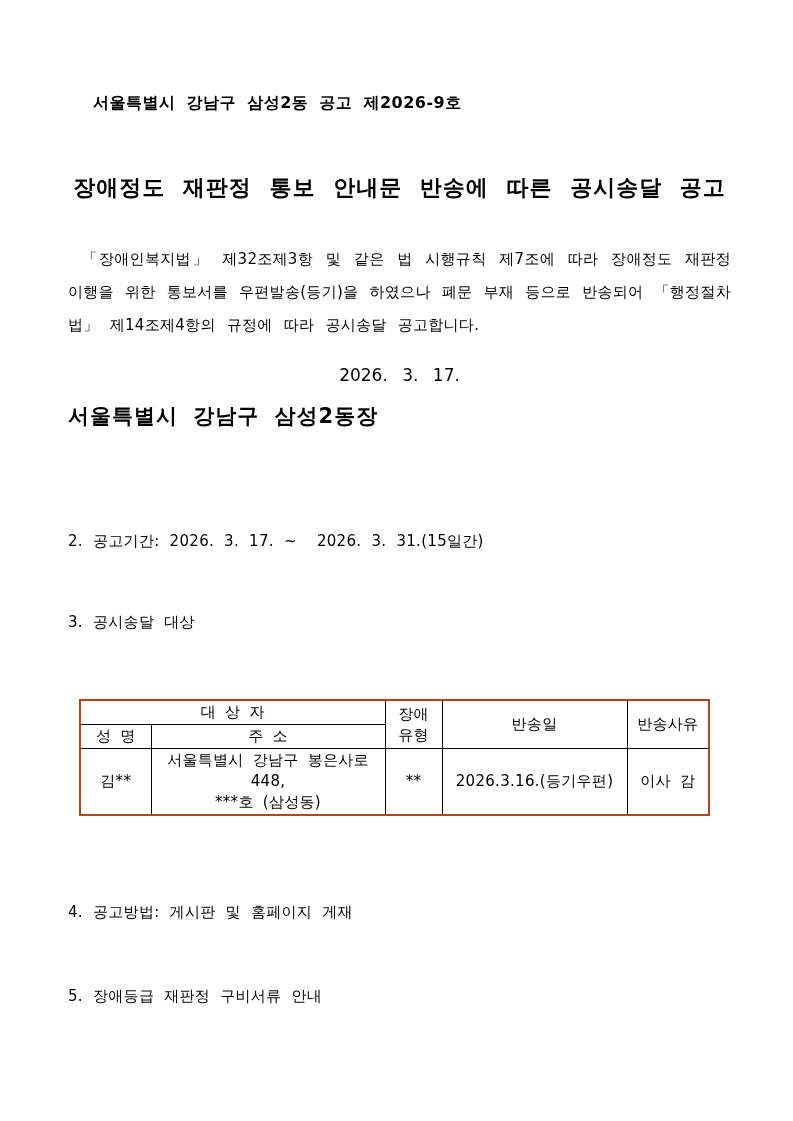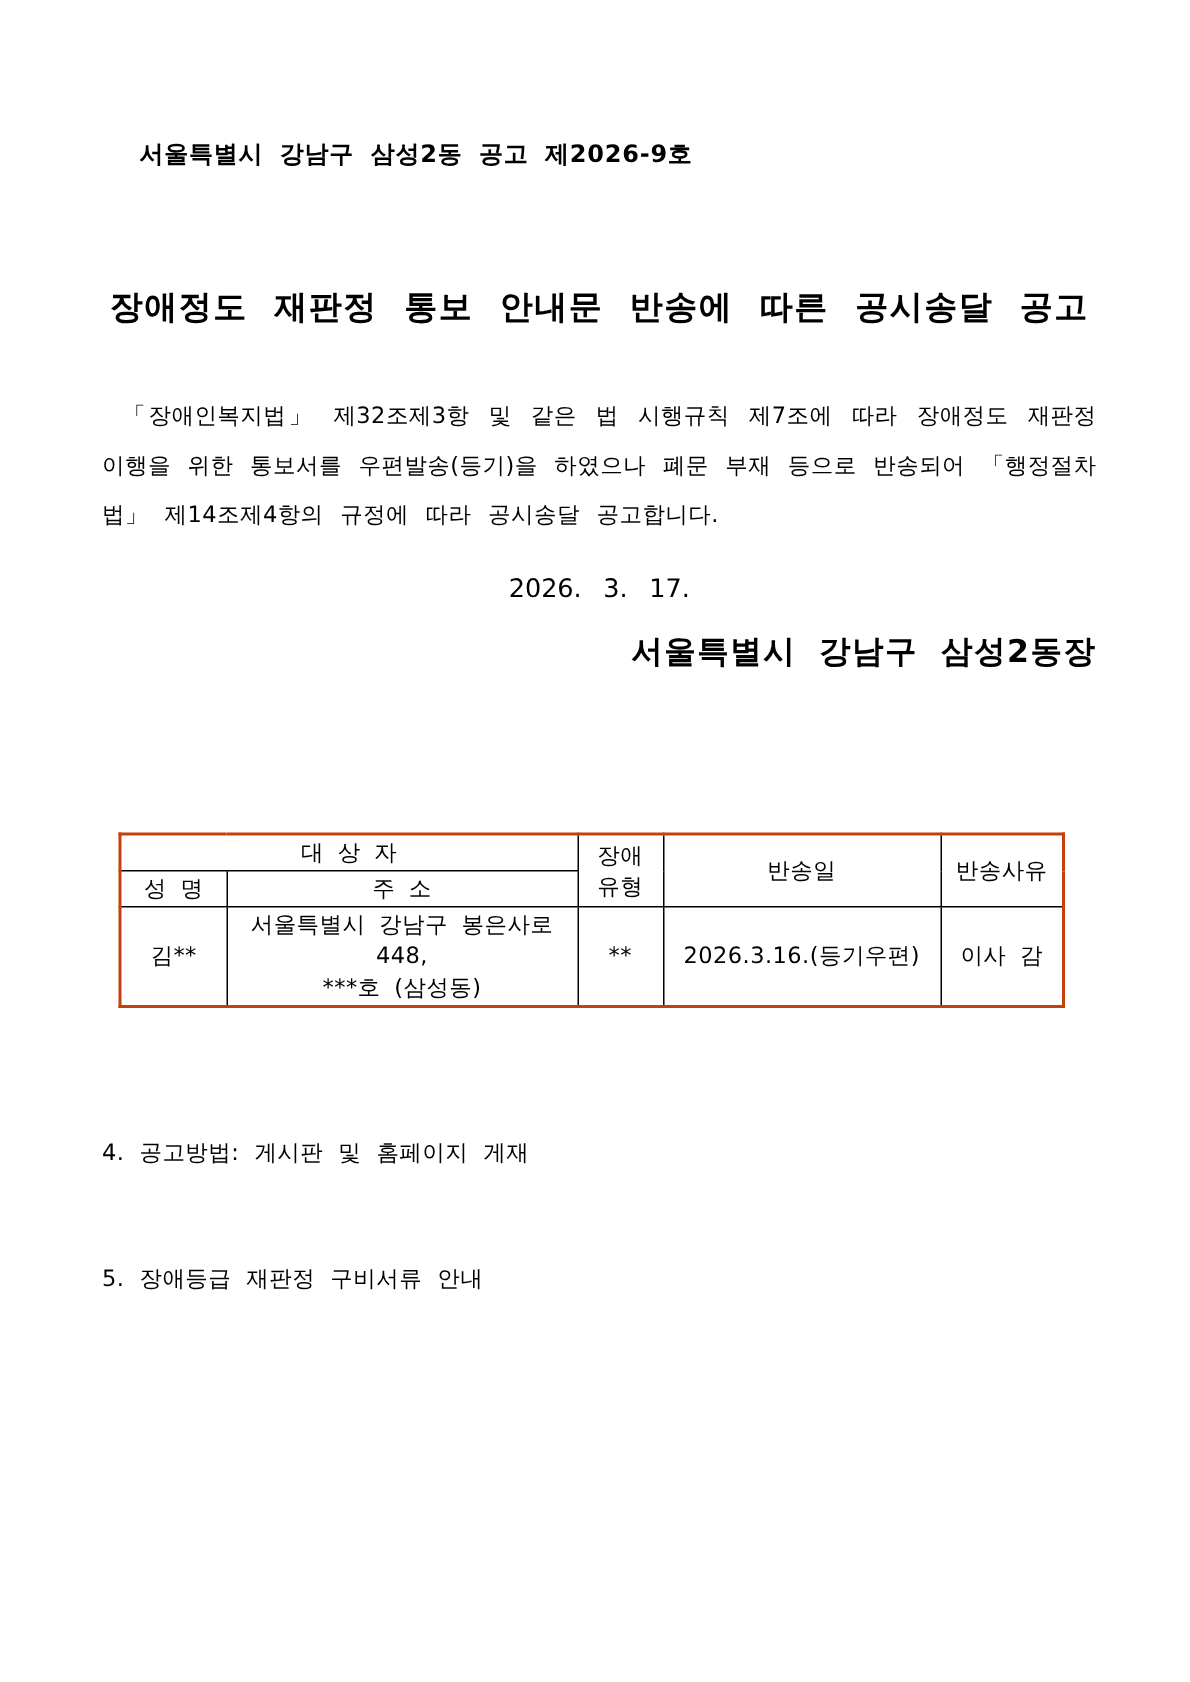--- a/index.html
+++ b/index.html
@@ -16,21 +16,21 @@
   }
   .doc-number {
     font-size: 16px;
     font-weight: bold;
     letter-spacing: 0.5px;
     word-spacing: 5px;
     margin-left: 25px;
     line-height: 20px;
   }
   .title {
-    margin-top: 78px;
+    margin-top: 60px;
     font-size: 22px;
     font-weight: bold;
     text-align: center;
     letter-spacing: 1px;
     word-spacing: 9px;
     line-height: 30px;
   }
   .body-text {
     margin-top: 40px;
     font-size: 15px;
@@ -42,21 +42,20 @@
   }
   .date-line {
     margin-top: 22px;
     text-align: center;
     font-size: 17px;
     word-spacing: 9px;
     line-height: 22px;
   }
   .signer-line {
     margin-top: 16px;
-    text-align: right;
     font-size: 21px;
     font-weight: bold;
     letter-spacing: 1px;
     word-spacing: 7px;
     line-height: 28px;
   }
   .list {
     margin-top: 44px;
     font-size: 15px;
     line-height: 27px;
@@ -102,20 +101,22 @@
 
   <div class="title">장애정도 재판정 통보 안내문 반송에 따른 공시송달 공고</div>
 
   <div class="body-text">「장애인복지법」  제32조제3항 및 같은 법 시행규칙 제7조에 따라 장애정도 재판정 이행을 위한 통보서를 우편발송(등기)을 하였으나 폐문 부재 등으로 반송되어 「행정절차법」 제14조제4항의 규정에 따라 공시송달 공고합니다.</div>
 
   <div class="date-line">2026. 3. 17.</div>
 
   <div class="signer-line">서울특별시 강남구 삼성2동장</div>
 
   <div class="list">
+    <div>2. 공고기간: 2026. 3. 17. ~  2026. 3. 31.(15일간)</div>
+    <div>3. 공시송달 대상</div>
   </div>
 
   <table class="notice-table">
     <colgroup>
       <col style="width:71px">
       <col style="width:234px">
       <col style="width:57px">
       <col style="width:185px">
       <col style="width:82px">
     </colgroup>

